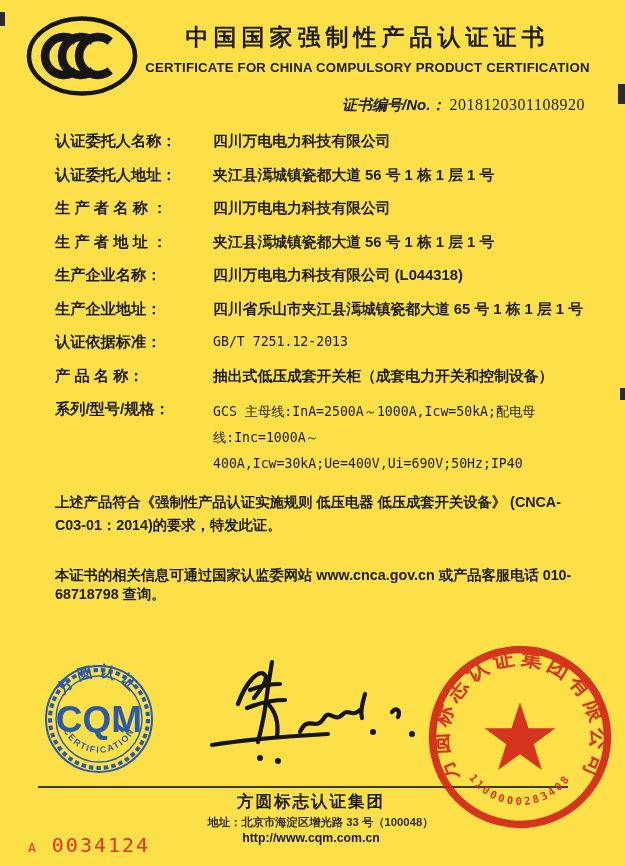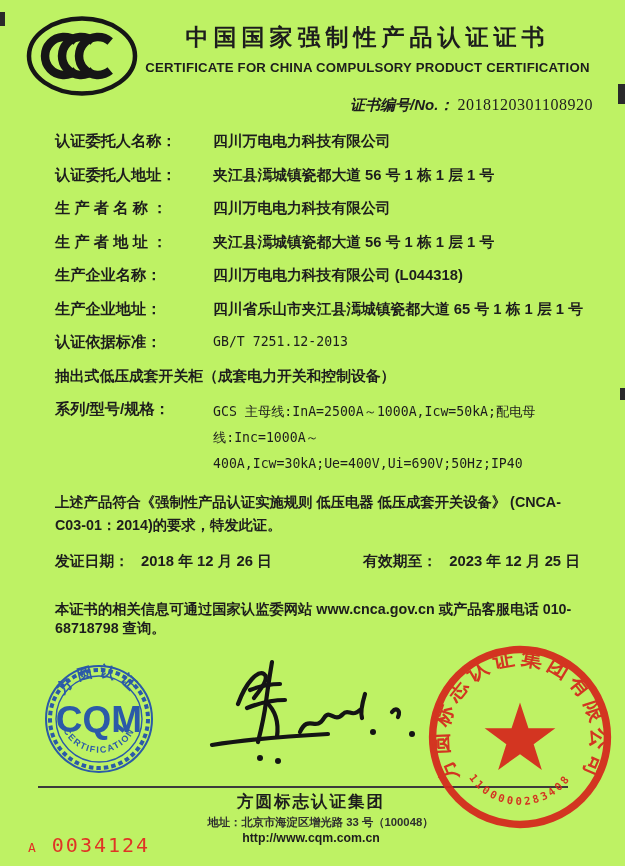--- a/index.html
+++ b/index.html
@@ -1,29 +1,29 @@
 <!DOCTYPE html>
 <html><head>
 <meta charset="utf-8">
 <style>
   html,body{margin:0;padding:0;background:#e8e8e8;}
   .page{
     position:relative;width:625px;height:866px;margin:0 auto;
-    background:#bef264;overflow:hidden;
+    background:#fde047;overflow:hidden;
     font-family:"Liberation Sans","DejaVu Sans",sans-serif;
     color:#1d1d1d;
   }
   
   .speck{position:absolute;background:#2a2a2a;}
   
   .ccc-logo{position:absolute;left:24px;top:14px;width:116px;height:84px;}
   .header-text{padding:22px 30px 0 140px;text-align:center;}
   .title-cn{font-size:23px;font-weight:bold;letter-spacing:5px;white-space:nowrap;}
   .title-en{font-size:13.2px;font-weight:bold;margin-top:7px;letter-spacing:.2px;white-space:nowrap;}
-  .cert-no-line{margin-top:21px;text-align:right;padding-right:32px;font-size:15px;}
+  .cert-no-line{margin-top:21px;text-align:right;padding-right:40px;font-size:15px;}
   .cert-no-label{font-weight:bold;font-style:italic;}
   .cert-no-value{font-family:"Liberation Serif","DejaVu Serif",serif;font-size:16px;letter-spacing:.5px;}
   
   .fields{margin:16px 35px 0 55px;}
   .field-row{display:flex;margin-bottom:13px;line-height:20.5px;justify-content:flex-end;}
   .field-label{flex:0 0 158px;font-weight:bold;font-size:15.2px;white-space:nowrap;}
   .field-value{flex:1;font-size:14.8px;font-weight:600;}
   .mono{font-family:"DejaVu Sans Mono","Liberation Mono",monospace;font-weight:500;font-size:13.2px;}
   .spec .field-value{line-height:26px;}
   
@@ -95,40 +95,31 @@
     </div>
     <div class="field-row">
       <div class="field-label">生产企业地址：</div>
       <div class="field-value">四川省乐山市夹江县漹城镇瓷都大道 65 号 1 栋 1 层 1 号</div>
     </div>
     <div class="field-row">
       <div class="field-label">认证依据标准：</div>
       <div class="field-value mono">GB/T 7251.12-2013</div>
     </div>
     <div class="field-row">
+      <div class="field-label">产 品 名 称：</div>
       <div class="field-value">抽出式低压成套开关柜（成套电力开关和控制设备）</div>
     </div>
     <div class="field-row spec">
       <div class="field-label">系列/型号/规格：</div>
       <div class="field-value mono">GCS 主母线:InA=2500A～1000A,Icw=50kA;配电母线:Inc=1000A～400A,Icw=30kA;Ue=400V,Ui=690V;50Hz;IP40</div>
     </div>
   </div>
 
   <div class="statement">上述产品符合《强制性产品认证实施规则 低压电器 低压成套开关设备》 (CNCA-C03-01：2014)的要求，特发此证。</div>
 
-  <div class="dates-row">
-    <div>
-      <span class="date-label">发证日期：</span>
-      <span class="date-value">2018 年 12 月 26 日</span>
-    </div>
-    <div>
-      <span class="date-label">有效期至：</span>
-      <span class="date-value">2023 年 12 月 25 日</span>
-    </div>
-  </div>
 
   <div class="info-note">本证书的相关信息可通过国家认监委网站 www.cnca.gov.cn 或产品客服电话 010-68718798 查询。</div>
 
   <svg class="cqm-logo" viewBox="0 0 132 115">
     <circle cx="66" cy="57" r="53" fill="none" stroke="#2b5aa8" stroke-width="2"></circle>
     <circle cx="66" cy="57" r="49" fill="none" stroke="#2b5aa8" stroke-width="4" stroke-dasharray="4.5 3"></circle>
     <circle cx="66" cy="57" r="43" fill="none" stroke="#2b5aa8" stroke-width="1.4"></circle>
     <path id="cqm-top" d="M 30 78 A 42 42 0 1 1 102 78" fill="none"></path>
     <path id="cqm-bot" d="M 28 62 A 39.5 39.5 0 0 0 104 62" fill="none"></path>
     <text font-size="15" font-weight="bold" fill="#2b5aa8" letter-spacing="6" font-family="Liberation Sans,sans-serif">

